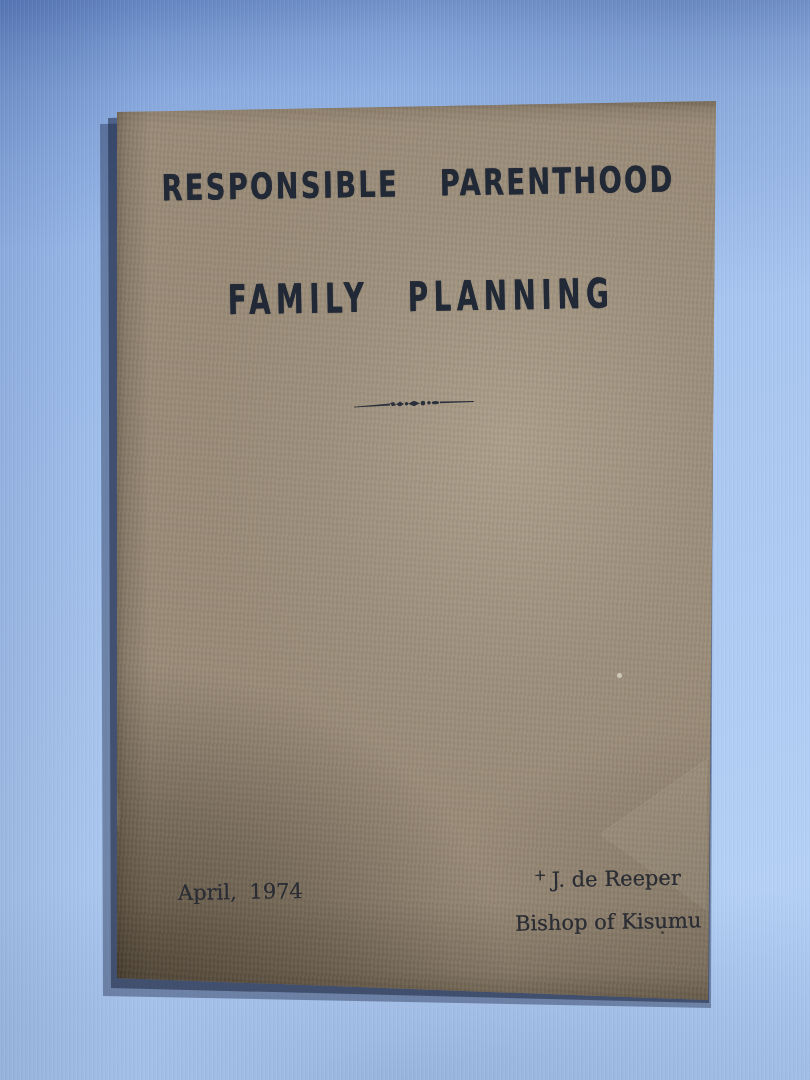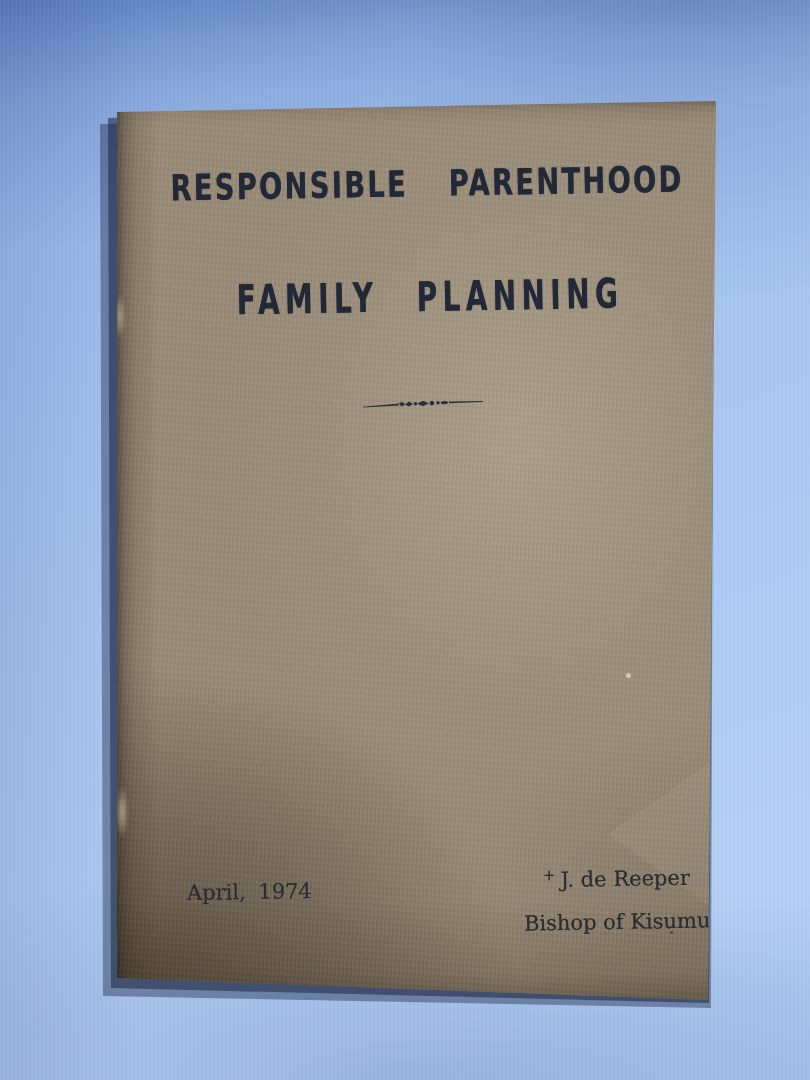--- a/index.html
+++ b/index.html
@@ -45,21 +45,21 @@
     clip-path:polygon(108px 118px, 715px 105px, 709px 1003px, 111px 988px);
     background:rgba(22,30,55,.5);
     filter:blur(3px);
   }
   
   .booklet-clip{
     position:absolute;inset:0;
     clip-path:polygon(117px 112px, 716px 101px, 708px 1000px, 117px 978px);
   }
   .paper{
-    position:absolute;left:117px;top:101px;width:599px;height:899px;
+    position:absolute;left:108px;top:101px;width:599px;height:899px;
     background:
       radial-gradient(420px 520px at 62% 38%, rgba(190,178,158,.50), rgba(172,160,142,.22) 45%, transparent 72%),
       linear-gradient(90deg, rgba(28,20,10,.52) 0px, rgba(30,22,12,.30) 7px, rgba(46,36,22,.16) 18px, transparent 42px),
       linear-gradient(270deg, rgba(40,30,18,.28) 0px, rgba(40,30,18,.10) 12px, transparent 28px),
       linear-gradient(180deg, rgba(45,35,22,.32) 0px, rgba(45,35,22,.10) 9px, transparent 24px),
       linear-gradient(0deg, rgba(42,32,18,.40) 0px, rgba(42,32,18,.18) 28px, transparent 100px),
       radial-gradient(560px 480px at 3% 99%, rgba(28,19,8,.52), rgba(28,19,8,.26) 38%, transparent 68%),
       radial-gradient(520px 320px at 100% 90%, rgba(25,18,8,.16), transparent 60%),
       linear-gradient(rgba(146,116,76,.12), rgba(146,116,76,.12)),
       var(--paper-base);

